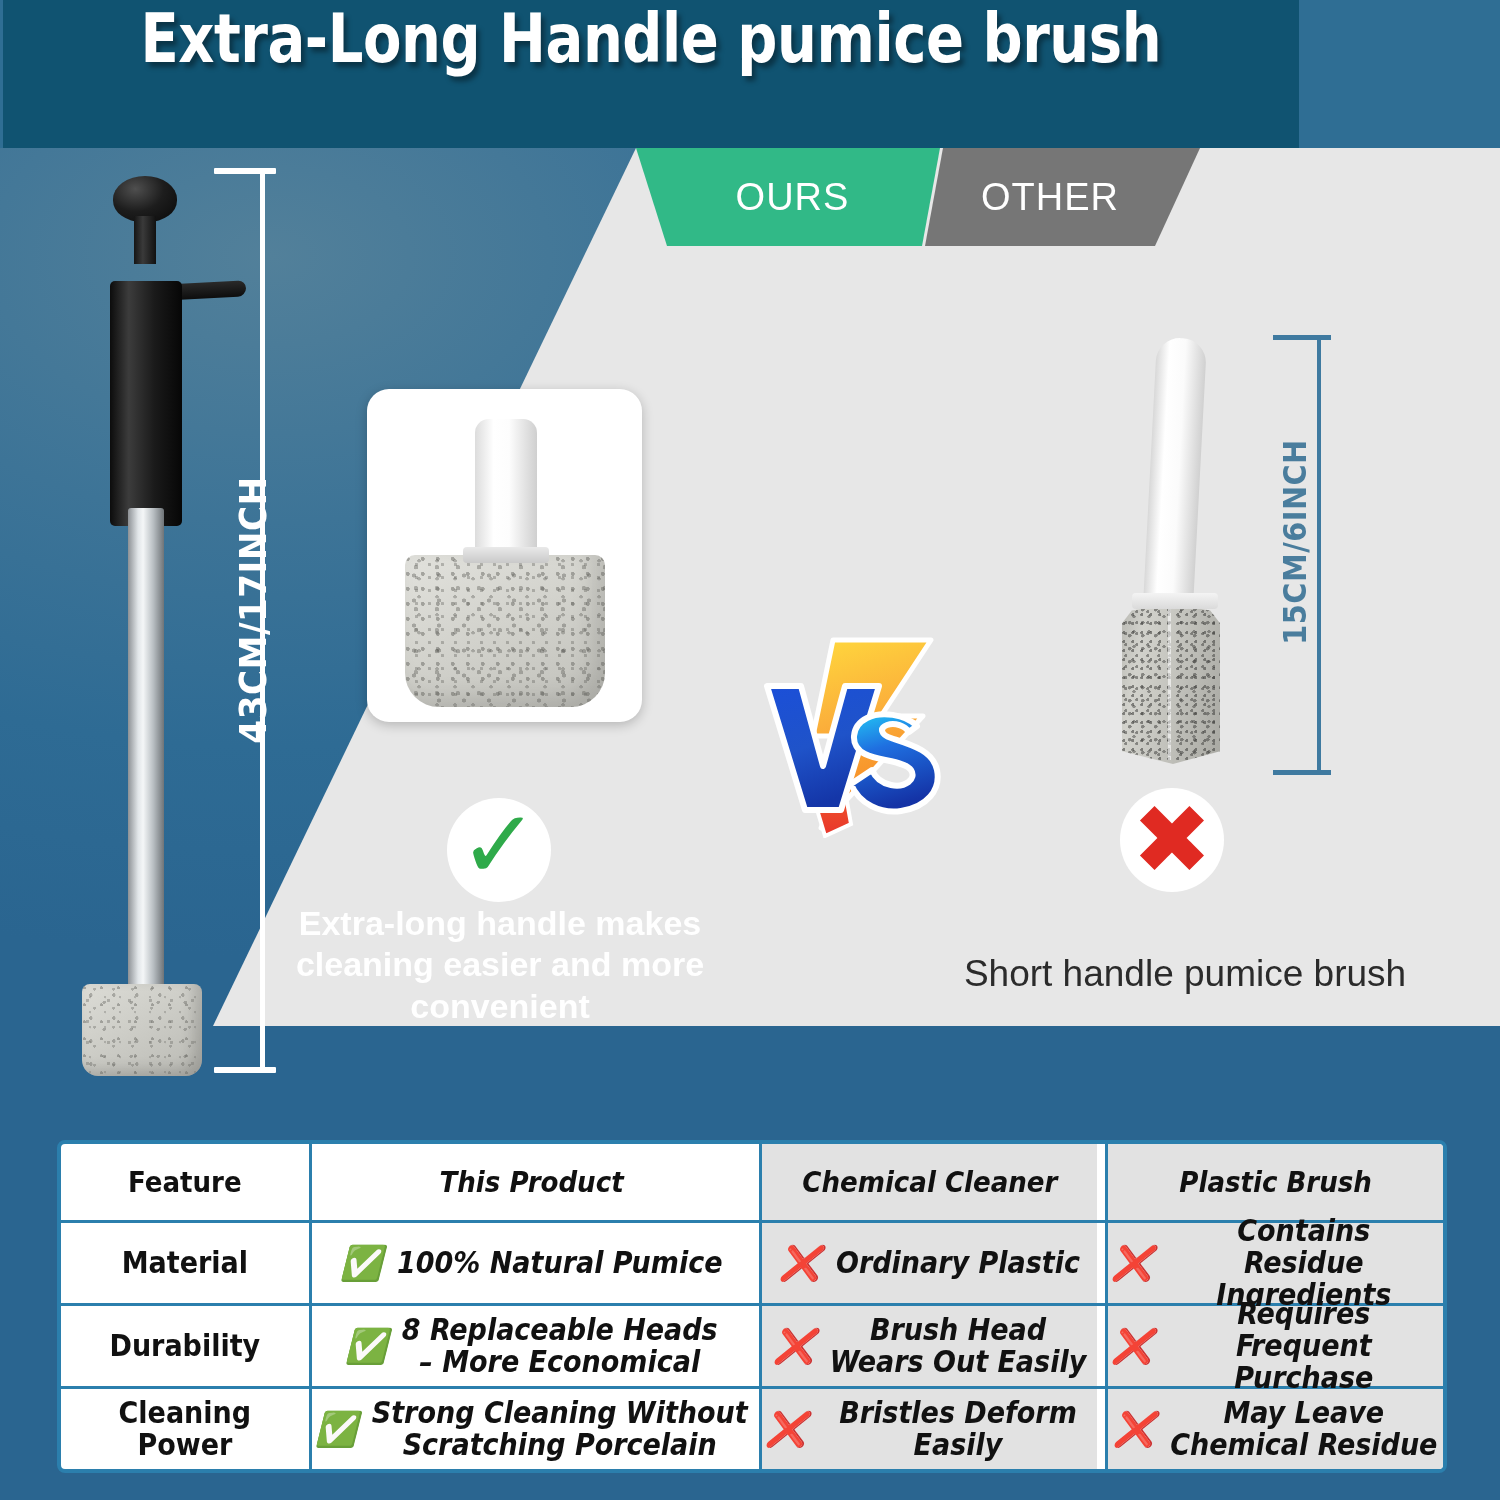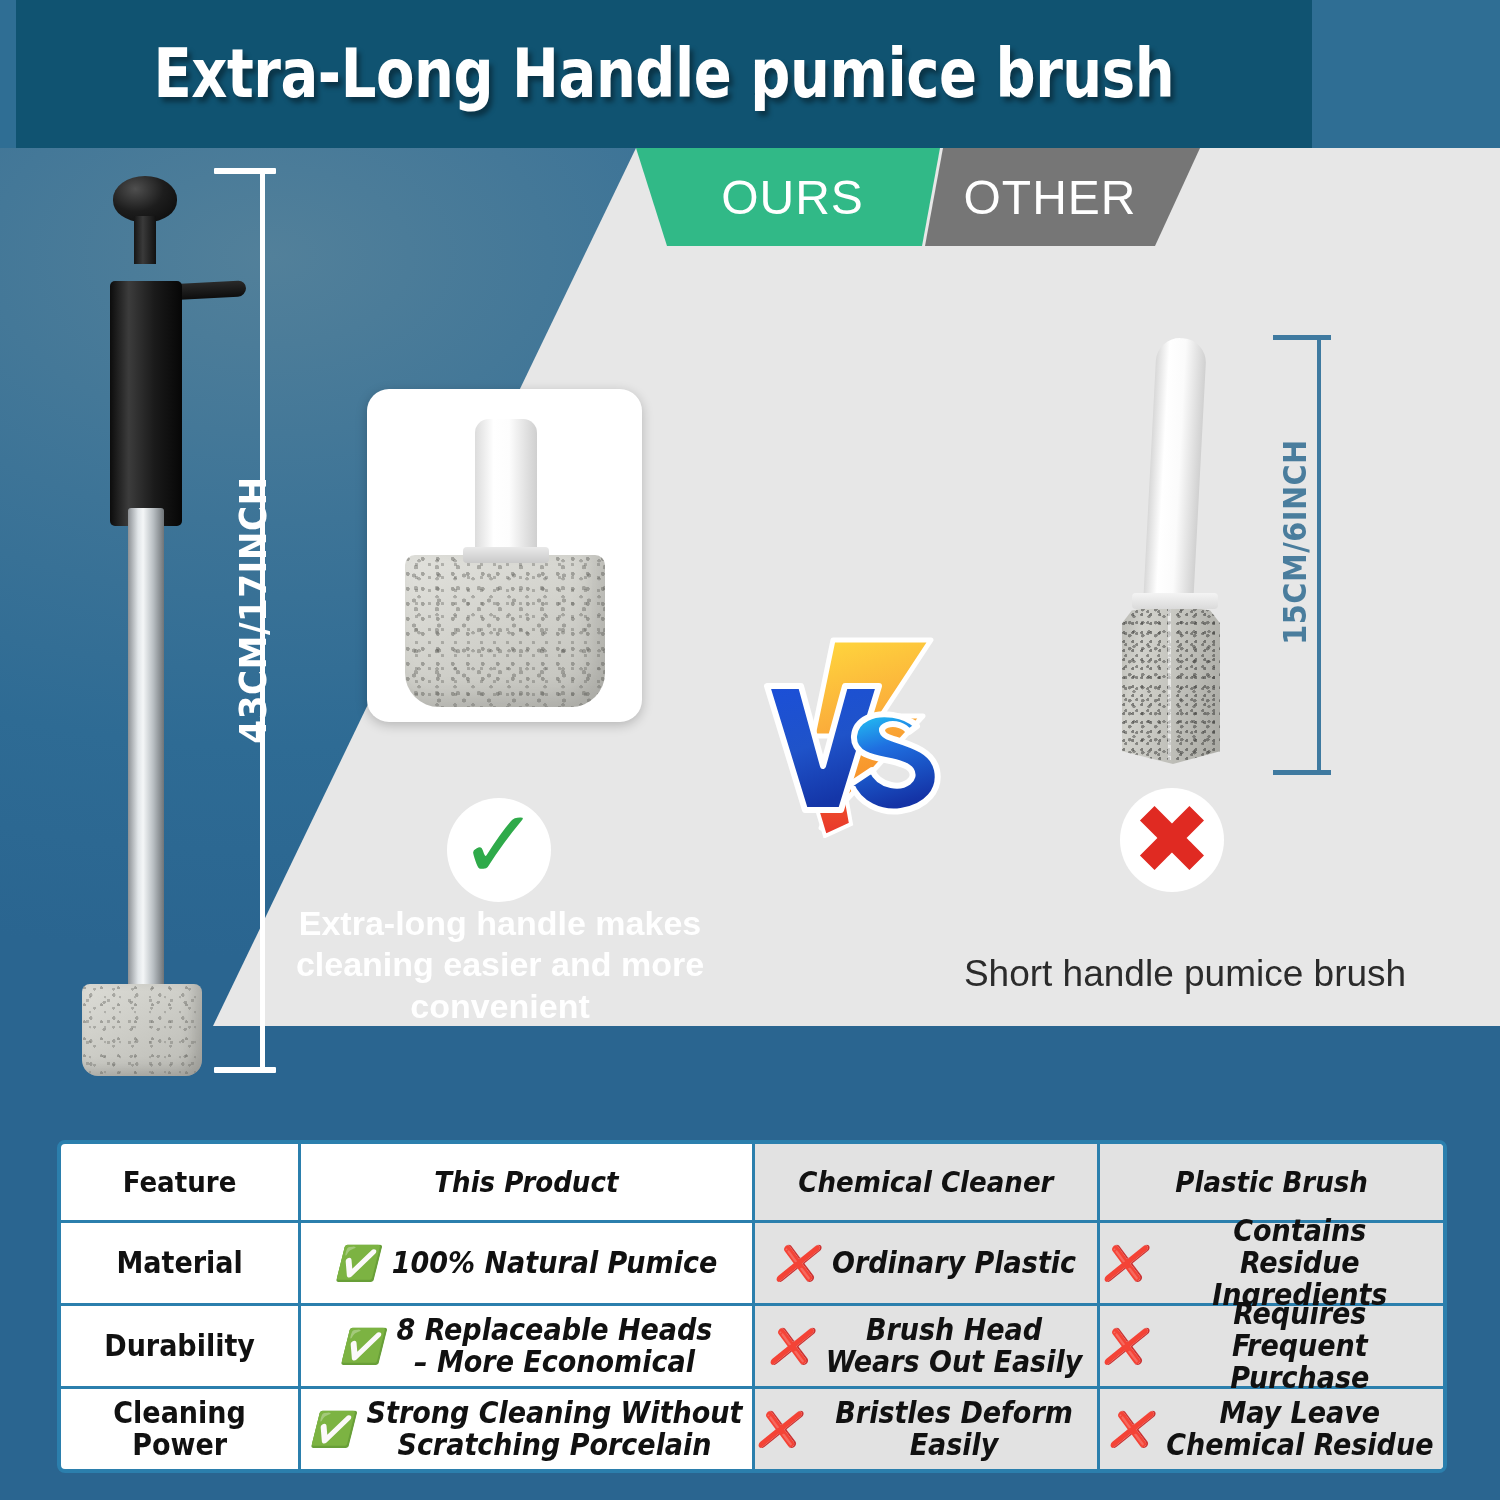--- a/index.html
+++ b/index.html
@@ -6,23 +6,23 @@
   html,body { width:1500px; height:1500px; }
   body {
     font-family:"Liberation Sans", sans-serif;
     background:#2f6e94;
     overflow:hidden;
     position:relative;
   }
 
   
   #header{
-    position:absolute; left:16px; top:0; width:1296px; height:148px;
+    position:absolute; left:3px; top:0; width:1296px; height:148px;
     background:#105371;
-    display:flex; align-items:center; justify-content:center;
+    display:flex; justify-content:center;
   }
   #header-title{
     font-family:"DejaVu Sans Condensed","Liberation Sans Narrow","Liberation Sans",sans-serif;
     font-weight:700;
     font-size:67px;
     letter-spacing:-0.5px;
     color:#ffffff;
     text-shadow:4px 5px 5px rgba(0,0,0,0.38);
     transform:scaleX(0.93);
     white-space:nowrap;
@@ -48,21 +48,21 @@
     clip-path:polygon(636px 0px, 940px 0px, 922px 98px, 667px 98px);
   }
   #banner-other{
     position:absolute; left:0; top:0; width:1500px; height:98px;
     background:#767676;
     clip-path:polygon(943px 0px, 1200px 0px, 1155px 98px, 925px 98px);
   }
   .banner-label{
     position:absolute; top:0; height:98px;
     display:flex; align-items:center; justify-content:center;
-    color:#ffffff; font-size:48px; font-weight:400;
+    color:#ffffff; font-size:38px; font-weight:400;
     letter-spacing:1px;
   }
   #label-ours{ left:660px; width:265px; }
   #label-other{ left:930px; width:240px; }
 
   
   #left-product{ position:absolute; left:70px; top:20px; width:150px; height:920px; }
   .lp-knob{
     position:absolute; left:43px; top:8px; width:64px; height:46px;
     background:radial-gradient(ellipse at 35% 28%, #4f4f4f 0%, #1d1d1d 48%, #080808 100%);
@@ -229,21 +229,21 @@
     position:absolute; left:57px; top:1140px; width:1390px;
     border:4px solid #2b7fad; border-radius:8px; overflow:hidden;
     background:#ffffff;
   }
   .trow{ display:flex; }
   .trow + .trow{ border-top:3px solid #2b7fad; }
   .tcell{
     display:flex; align-items:center; justify-content:center; gap:14px;
     padding:6px 3px; text-align:center;
     font-family:"DejaVu Sans Condensed","Liberation Sans Narrow","Liberation Sans",sans-serif;
-    font-weight:700; color:#111111;
+    font-weight:700; color:#111111;margin-left:8px;
   }
   .tcell + .tcell{ border-left:3px solid #2b7fad;font-style:italic; }
   .c-feature{ width:238px; }
   .c-ours{ width:455px; }
   .c-alt{ width:347px; background:#e2e2e2; }
   .head .tcell{ height:76px; font-size:29px; }
   .body .tcell{ height:80px; font-size:30px; line-height:1.06; }
   .cell-text{ white-space:pre-line; }
   .mark{ font-size:34px; line-height:1; flex:0 0 auto; }
   .mark.ok{ color:#6fbd44; }

